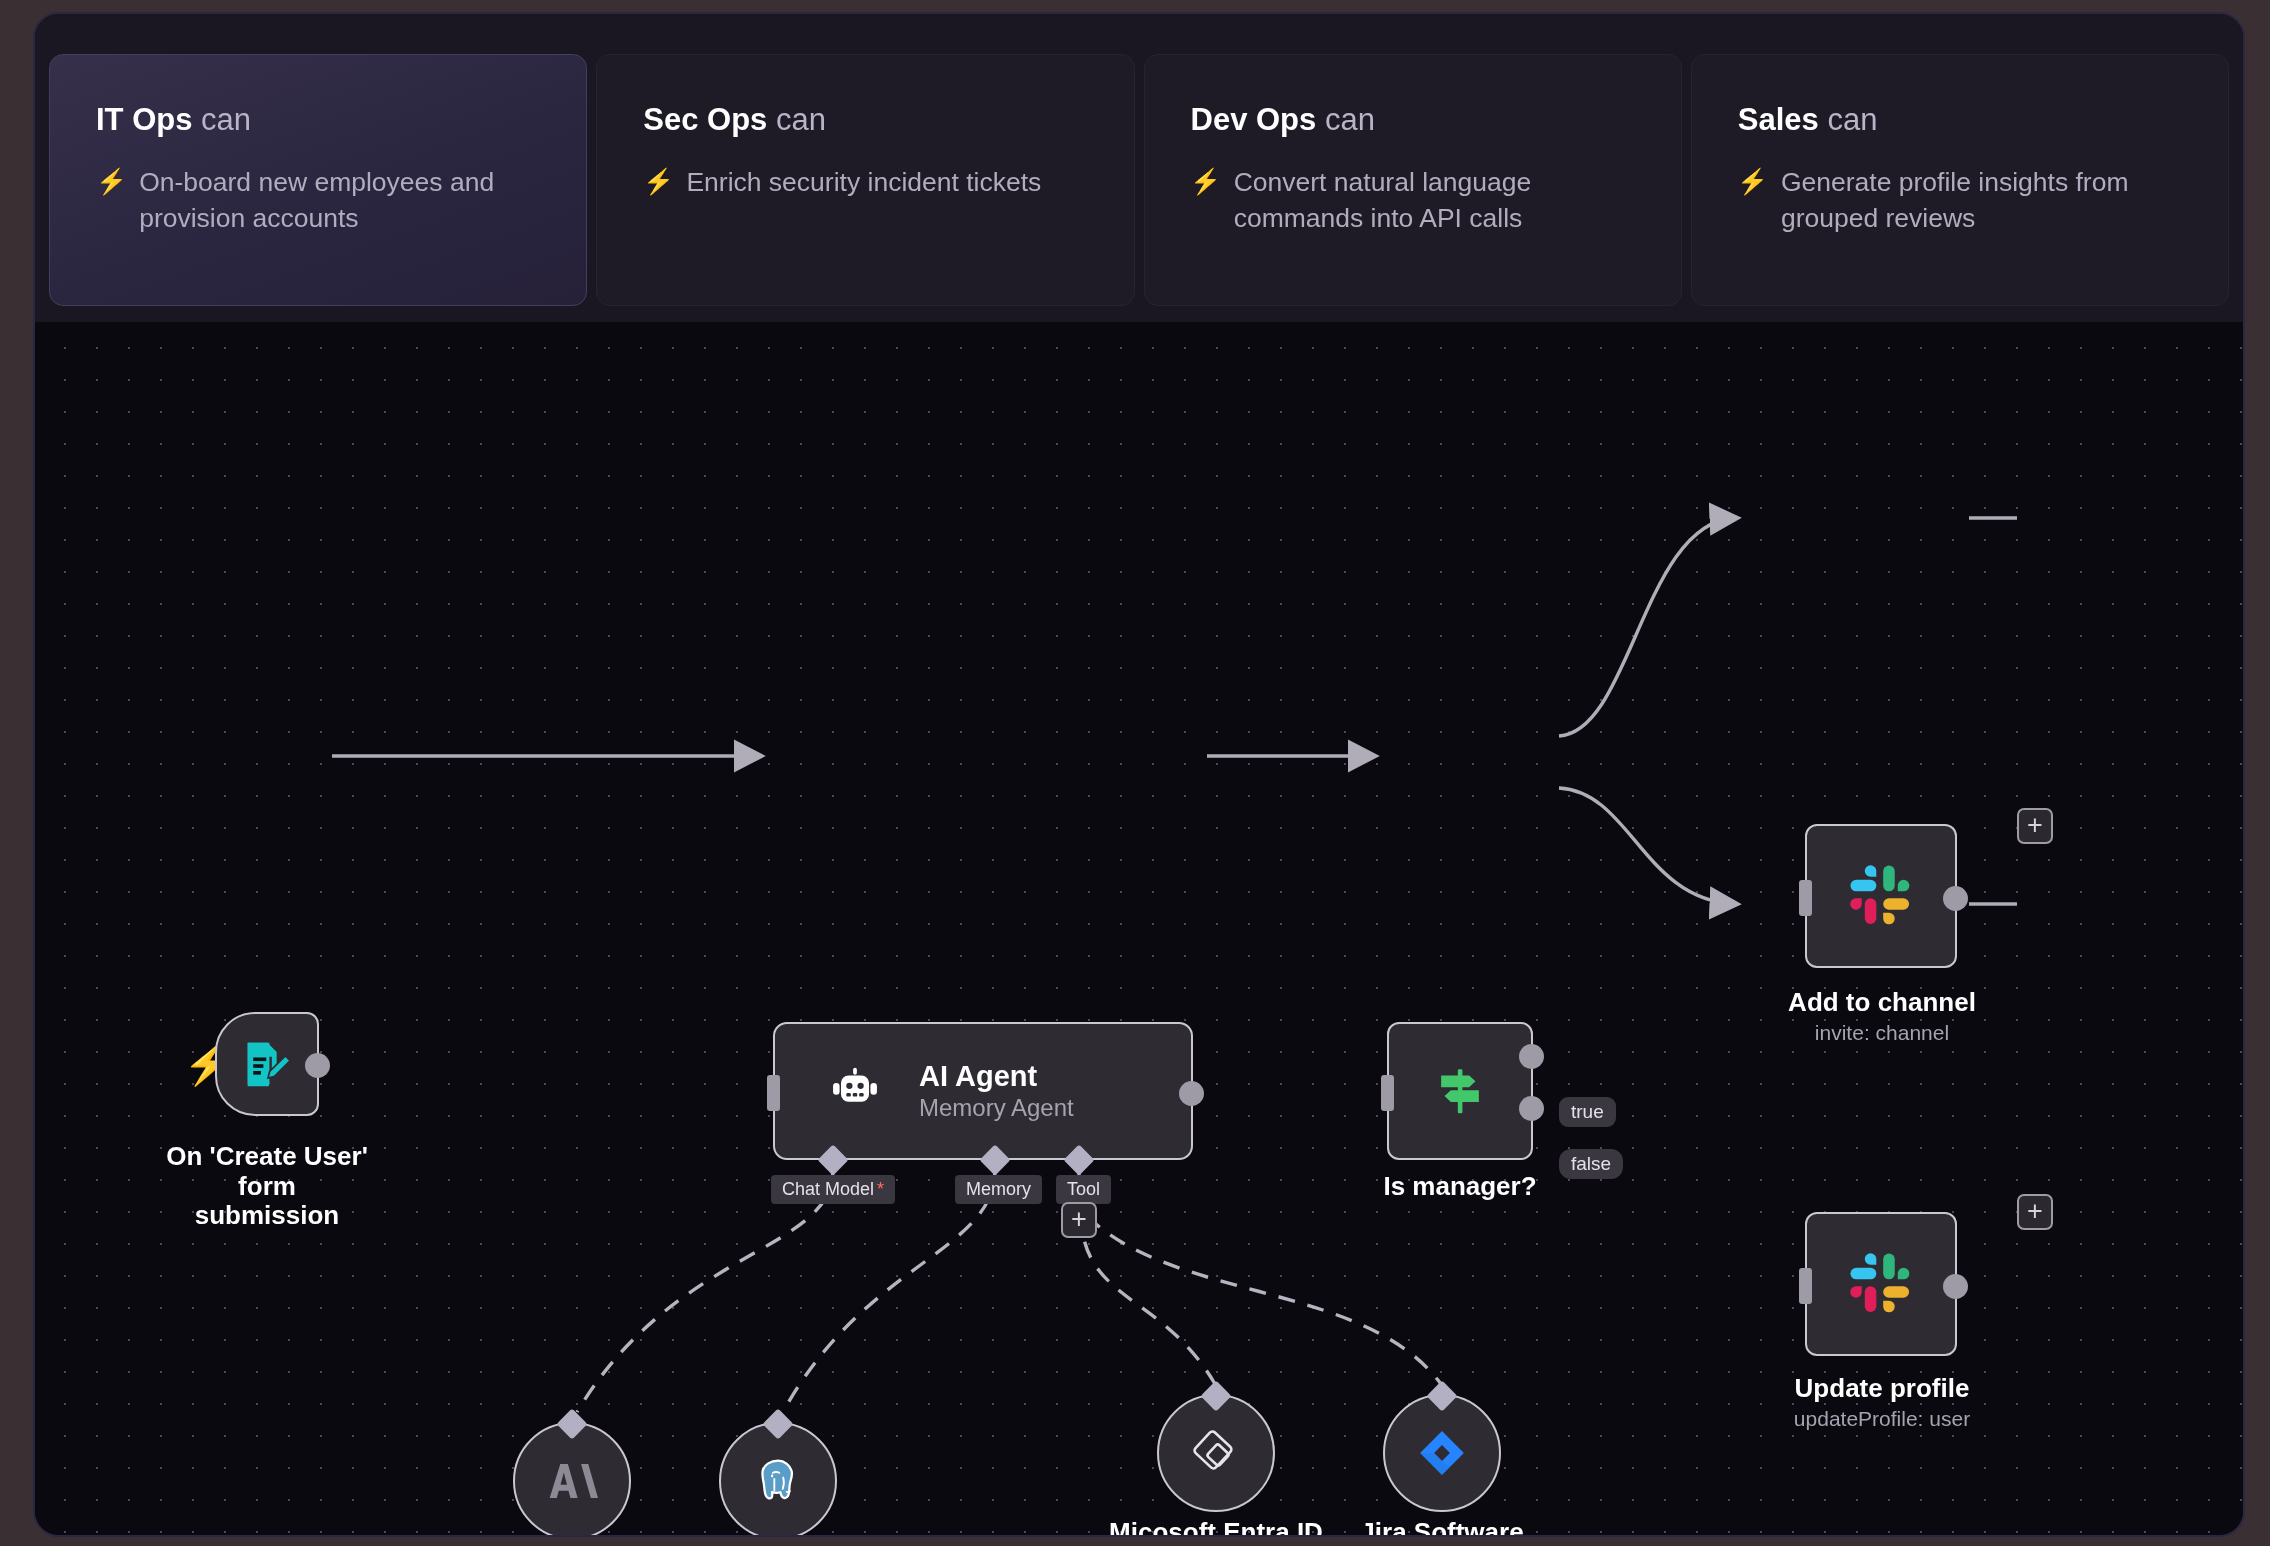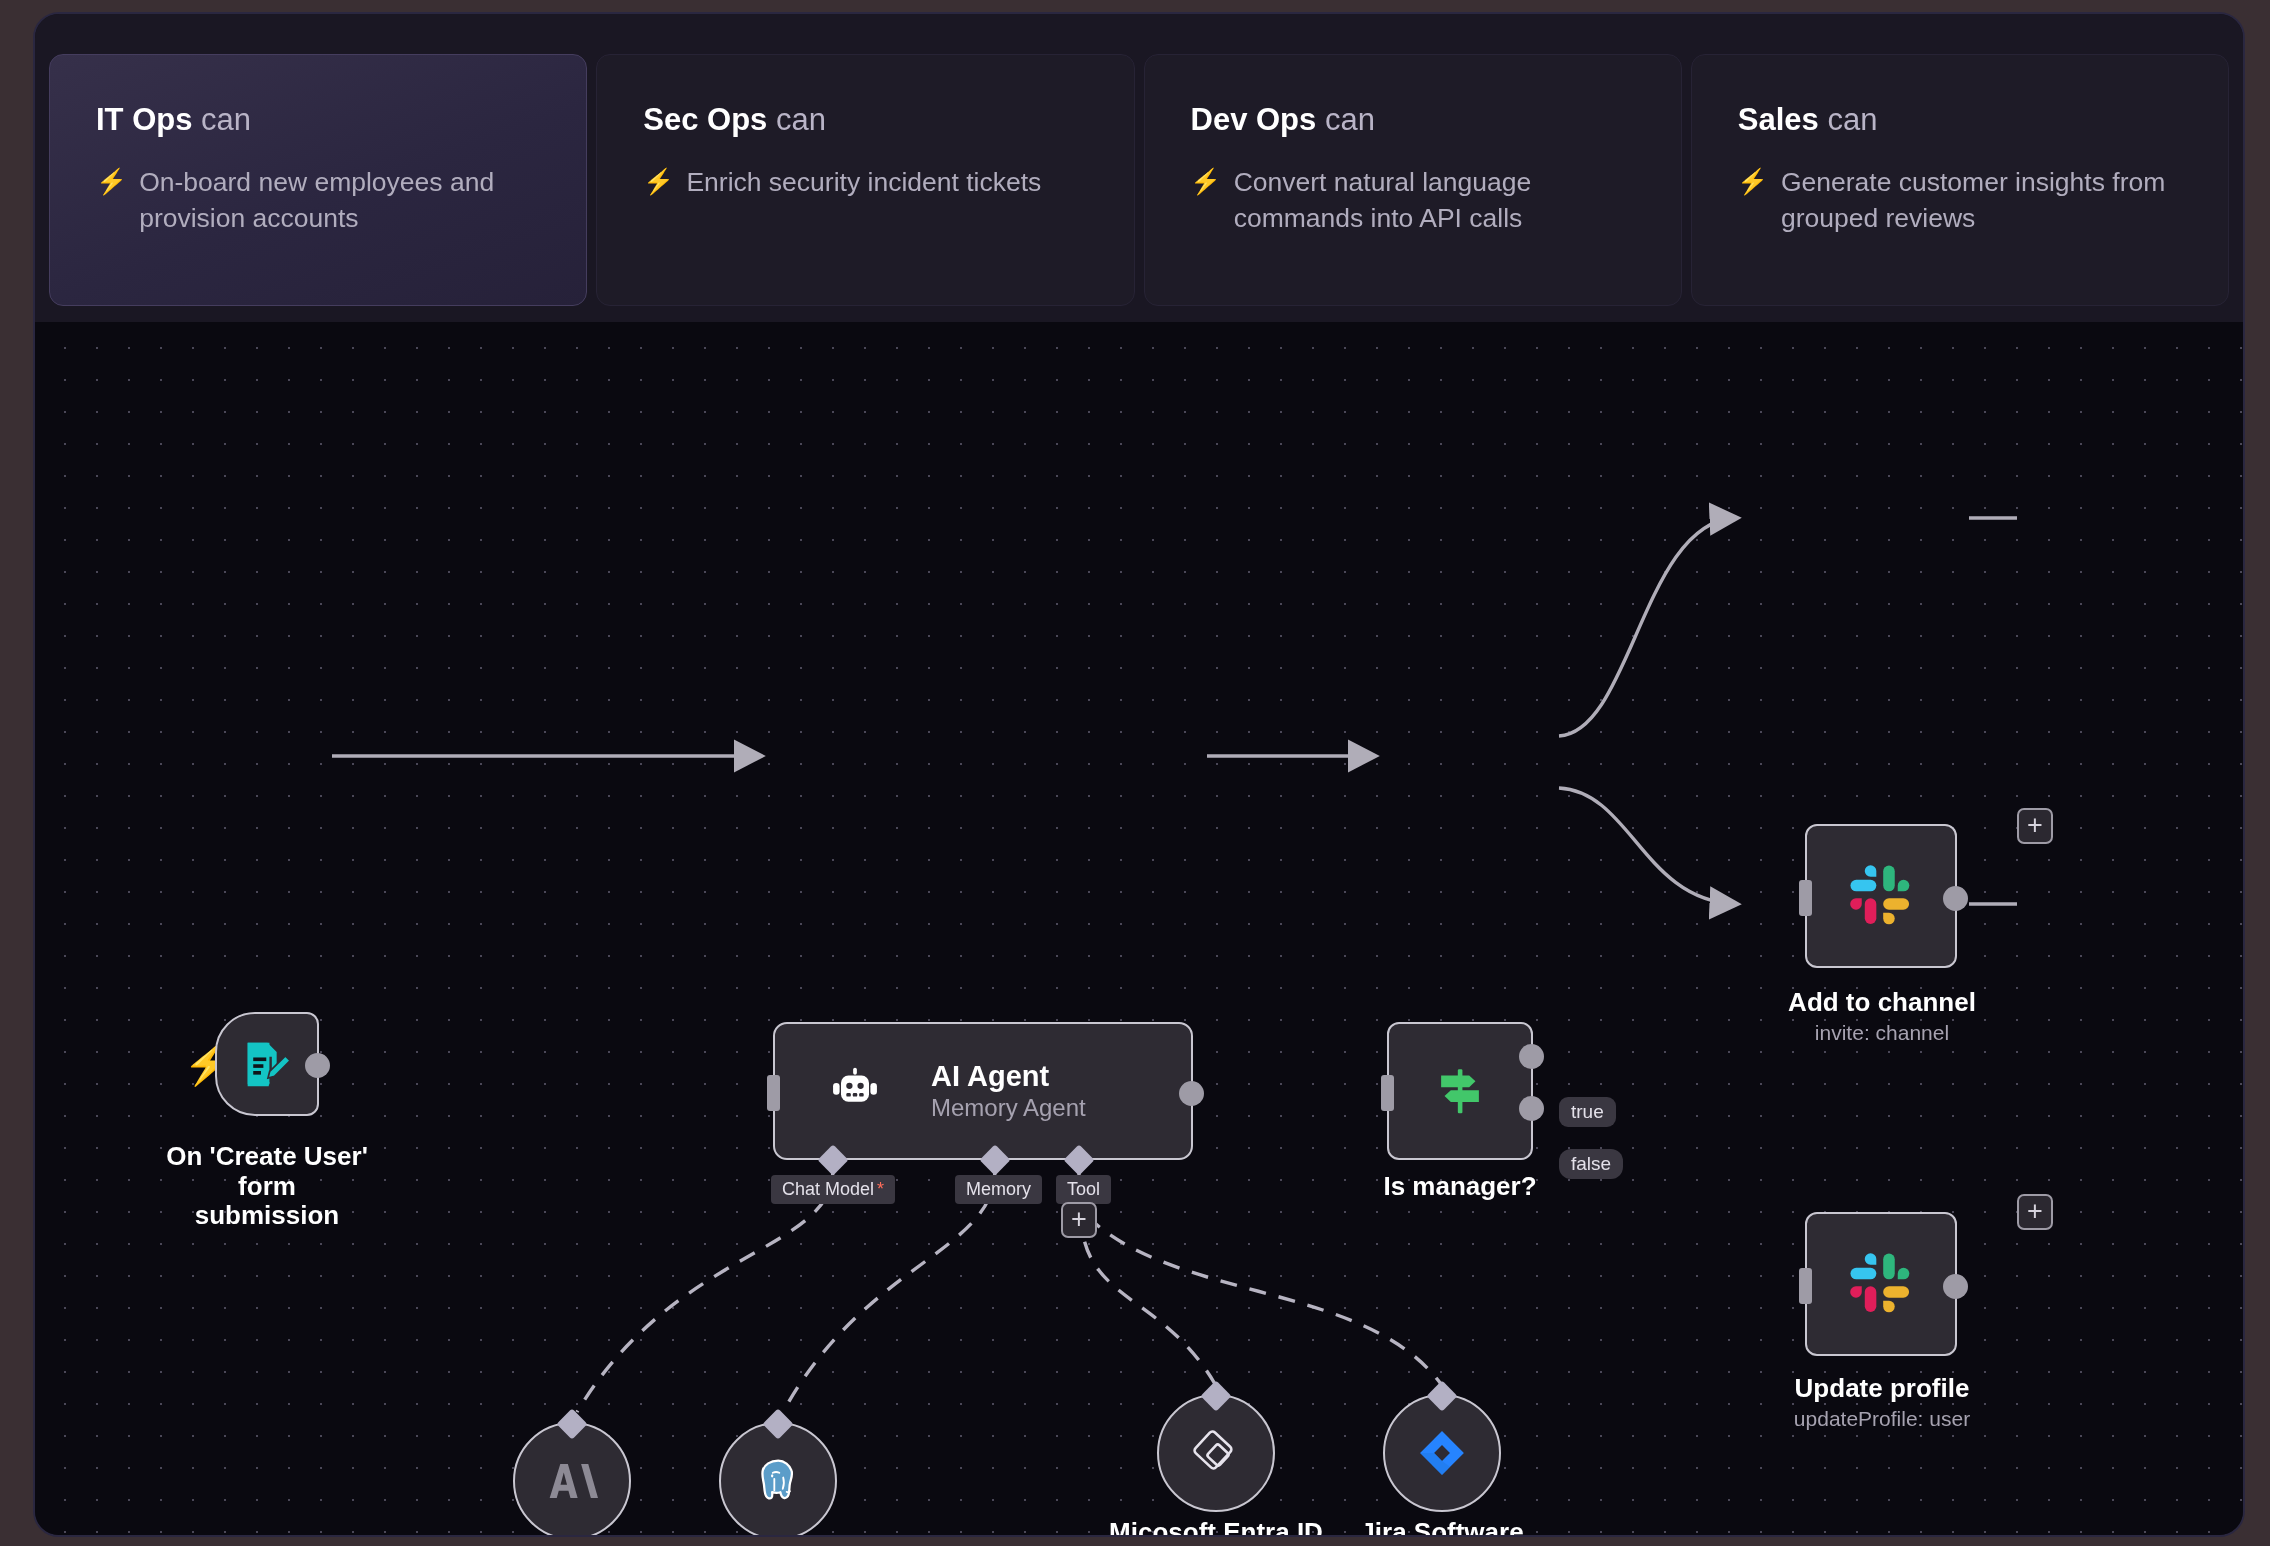--- a/index.html
+++ b/index.html
@@ -149,21 +149,21 @@
     font-size: 40px;
     line-height: 40px;
   }
 
   
   #node-agent {
     left: 738px; top: 700px;
     width: 420px; height: 138px;
     border-radius: 14px;
     padding-left: 52px;
-    gap: 48px;
+    gap: 36px;
   }
   .agent-title { color: #fff; font-size: 29px; font-weight: 700; line-height: 1.18; }
   .agent-sub { color: #a6a2b0; font-size: 24px; line-height: 1.2; }
 
   
   .diamond {
     position: absolute;
     width: 22px; height: 22px;
     background: #b3b0c4;
     transform: rotate(45deg);
@@ -271,21 +271,21 @@
       </div>
     </div>
 
     <div class="suggestion-card">
       <div class="card-title">
         <strong>Sales</strong>
         <span>can</span>
       </div>
       <div class="card-body">
         <span class="card-bolt">⚡</span>
-        <span>Generate customer insights from grouped reviews</span>
+        <span>Generate profile insights from grouped reviews</span>
       </div>
     </div>
 
   </div>
 
   <div id="canvas">
 
     <svg id="edges" viewBox="0 0 2208 1217" preserveAspectRatio="none">
       <defs>
         <marker id="arrow" markerWidth="11" markerHeight="11" refX="7.5" refY="5.5" orient="auto">

